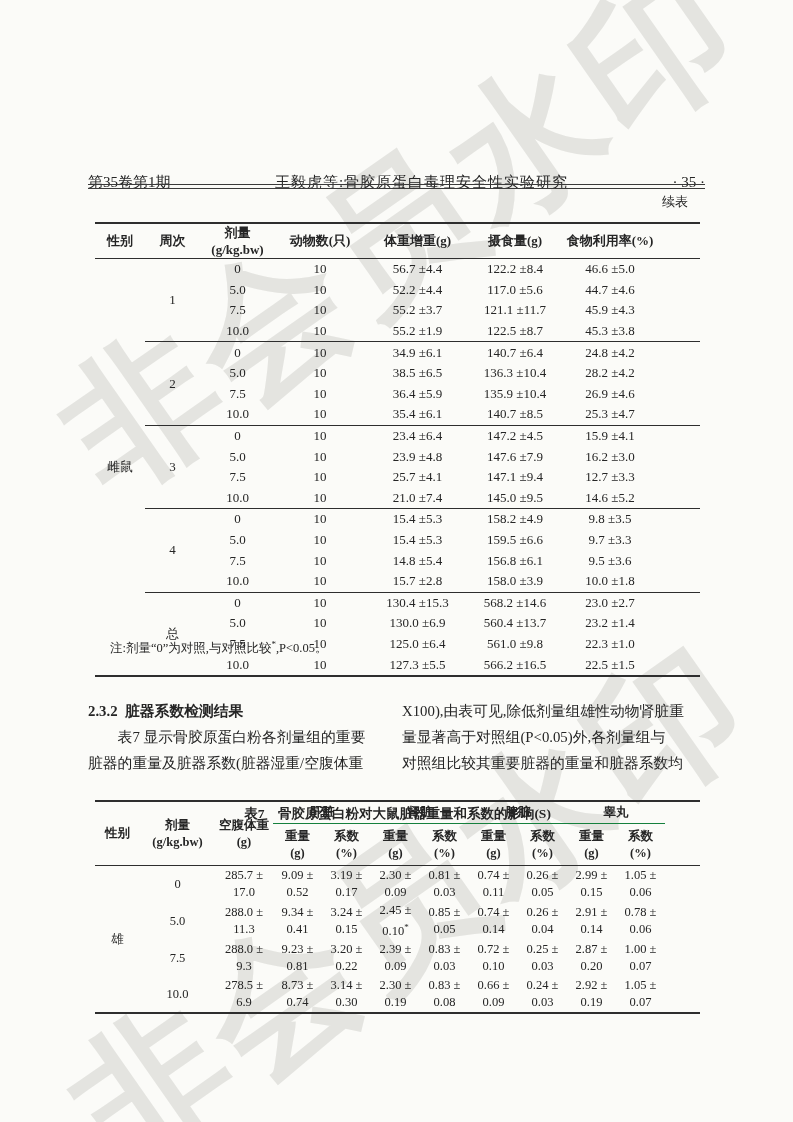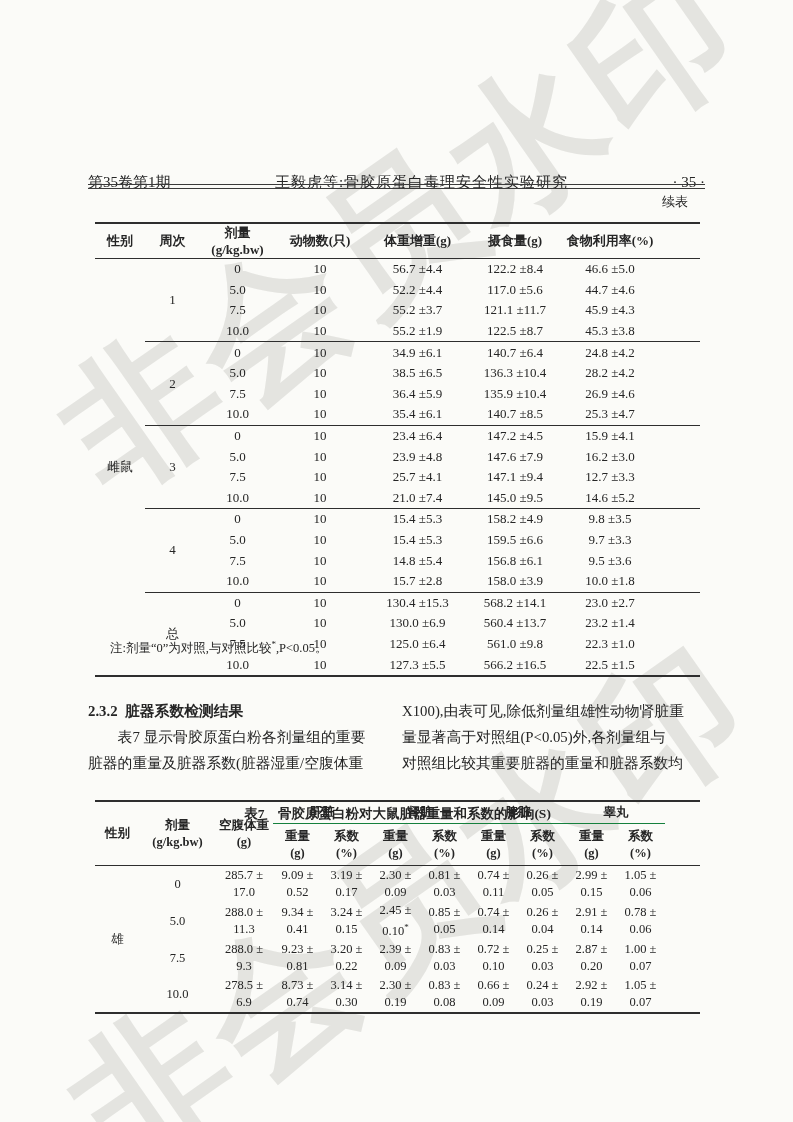--- a/index.html
+++ b/index.html
@@ -225,21 +225,21 @@
             <td>15.7 ±2.8</td>
             <td>158.0 ±3.9</td>
             <td>10.0 ±1.8</td>
             <td></td>
           </tr>
           <tr class="group-start">
             <td rowspan="4">总</td>
             <td>0</td>
             <td>10</td>
             <td>130.4 ±15.3</td>
-            <td>568.2 ±14.1</td>
+            <td>568.2 ±14.6</td>
             <td>23.0 ±2.7</td>
             <td></td>
           </tr>
           <tr>
             <td>5.0</td>
             <td>10</td>
             <td>130.0 ±6.9</td>
             <td>560.4 ±13.7</td>
             <td>23.2 ±1.4</td>
             <td></td>

